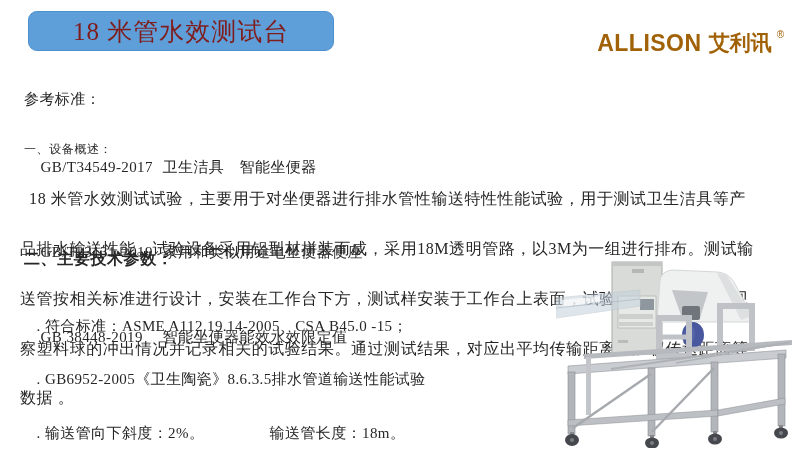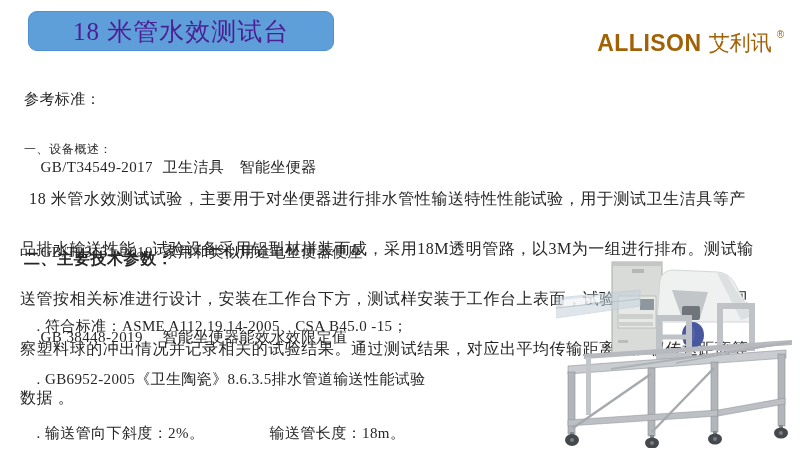--- a/index.html
+++ b/index.html
@@ -13,33 +13,33 @@
   }
 
   
   .title-box {
     position:absolute; left:28px; top:11px;
     width:306px; height:40px;
     background:#5f9fd9;
     border:1px solid #4d90cf;
     border-radius:9px;
     display:flex; align-items:center; justify-content:center;
-    font-size:25px; color:#4c1d95; letter-spacing:1px;
+    font-size:25px; color:#7f1d1d; letter-spacing:1px;
   }
 
   
   .logo {
     position:absolute; right:14px; top:29px;
     display:flex; align-items:center; gap:7px;
     color:#a16207;
     font-family:"Liberation Sans","DejaVu Sans",sans-serif;
     white-space:nowrap;
   }
   .logo .en { font-size:23px; font-weight:800; letter-spacing:0.5px; }
-  .logo .cn { font-size:21px; font-weight:400; }
+  .logo .cn { font-size:21px; font-weight:700; }
   .logo .reg { font-size:10px; font-weight:400; position:relative; top:-9px; left:-2px; }
 
   
   .standards { position:absolute; left:24px; top:57px; font-size:15px; line-height:17px; letter-spacing:0.4px; white-space:pre; }
   .standards .row .code { display:inline-block; min-width:122px; }
 
   
   .ov-heading { position:absolute; left:24px; top:141px; font-size:12px; letter-spacing:0.6px; }
   .ov-lines { position:absolute; left:20px; top:158px; font-size:16px; line-height:16.6px; letter-spacing:0.55px; white-space:pre; }
 

